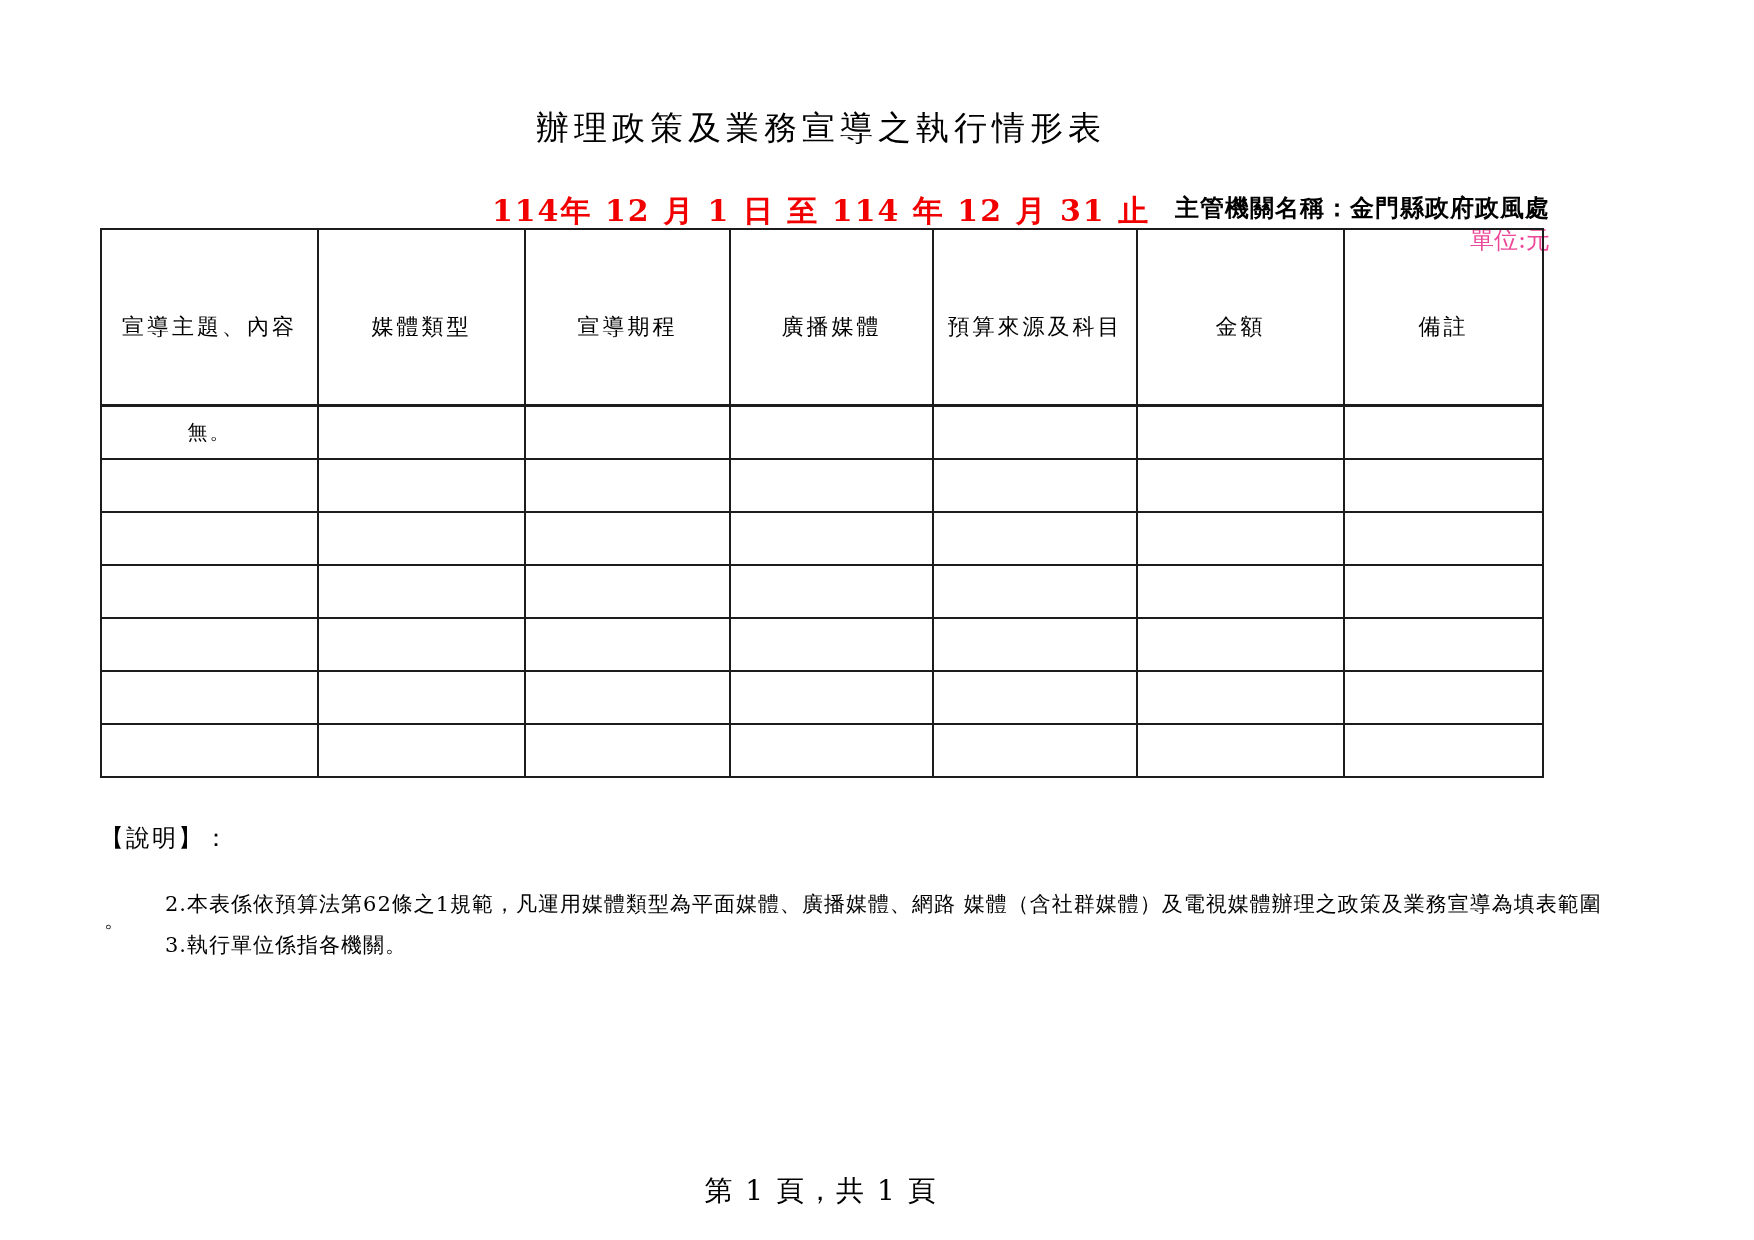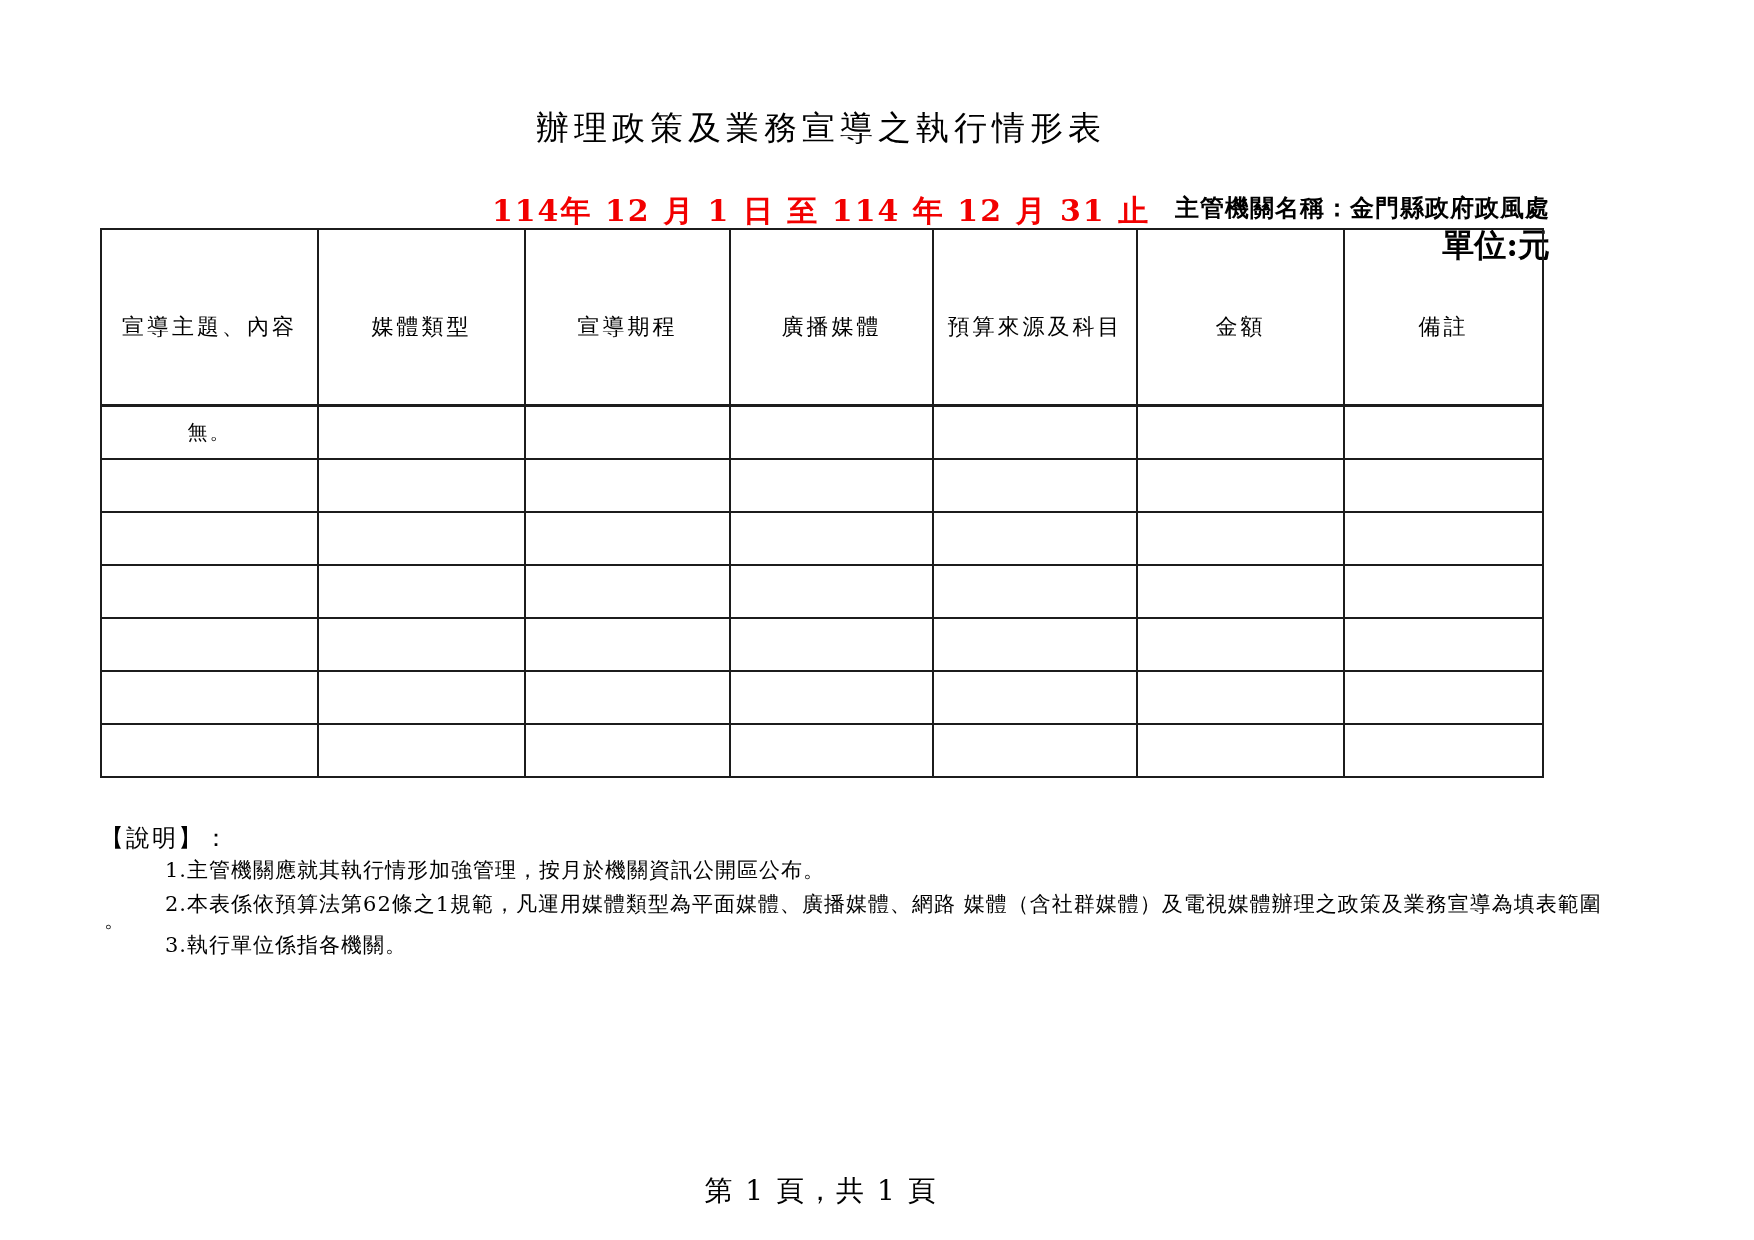--- a/index.html
+++ b/index.html
@@ -41,23 +41,23 @@
     align-items: flex-end;
     flex-direction: column;
   }
   .agency {
     font-size: 24px;
     font-weight: bold;
     letter-spacing: 1px;
     padding-left: 13px;
   }
   .unit {
-    font-size: 32px;
-    font-weight: bold;
-    color: #000000;
+    font-size: 24px;
+    font-weight: normal;
+    color: #ec4899;
   }
 
   table.report {
     position: absolute;
     top: 228px; left: 100px;
     width: 1442px;
     border-collapse: collapse;
     table-layout: fixed;
   }
   table.report th, table.report td {
@@ -209,20 +209,19 @@
           <td></td>
           <td></td>
           <td></td>
           <td></td>
           <td></td>
         </tr>
       </tbody>
   </table>
 
   <div class="notes-heading">【說明】：</div>
-  <div class="note n1">1.主管機關應就其執行情形加強管理，按月於機關資訊公開區公布。</div>
   <div class="note n2">2.本表係依預算法第62條之1規範，凡運用媒體類型為平面媒體、廣播媒體、網路 媒體（含社群媒體）及電視媒體辦理之政策及業務宣導為填表範圍</div>
   <div class="note-cont nc">。</div>
   <div class="note n3">3.執行單位係指各機關。</div>
 
   <div class="footer">第 1 頁，共 1 頁</div>
 
 </div>
 
 </body></html>

